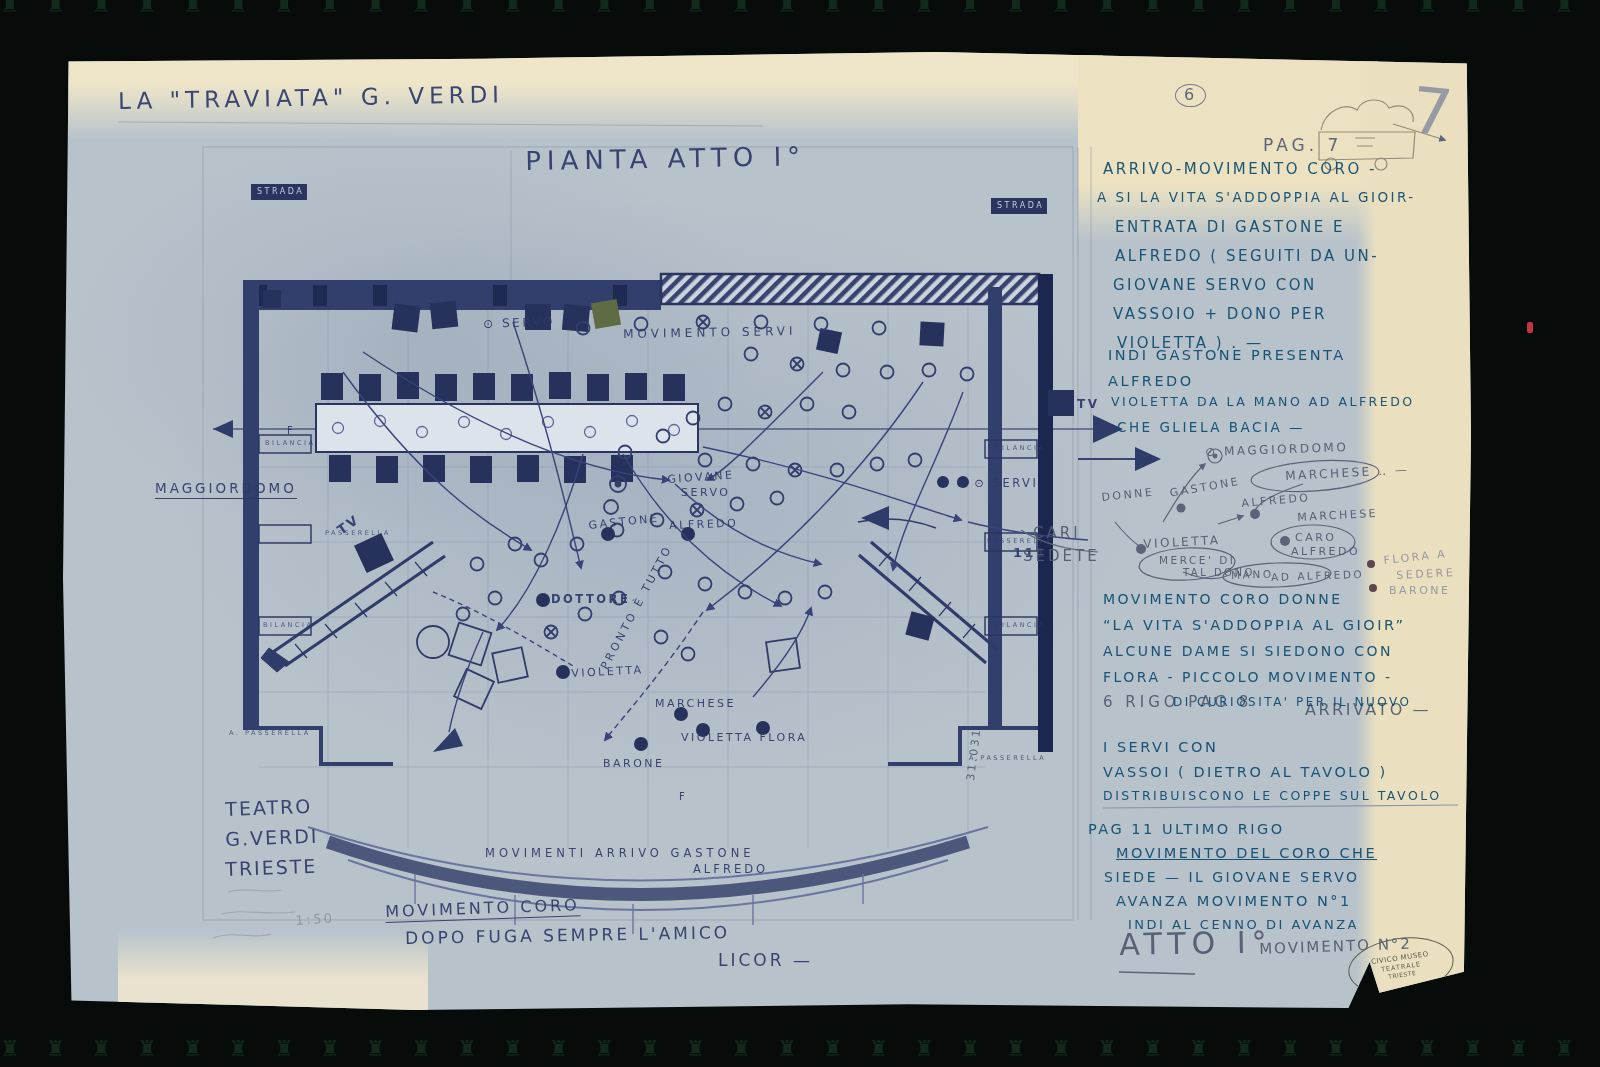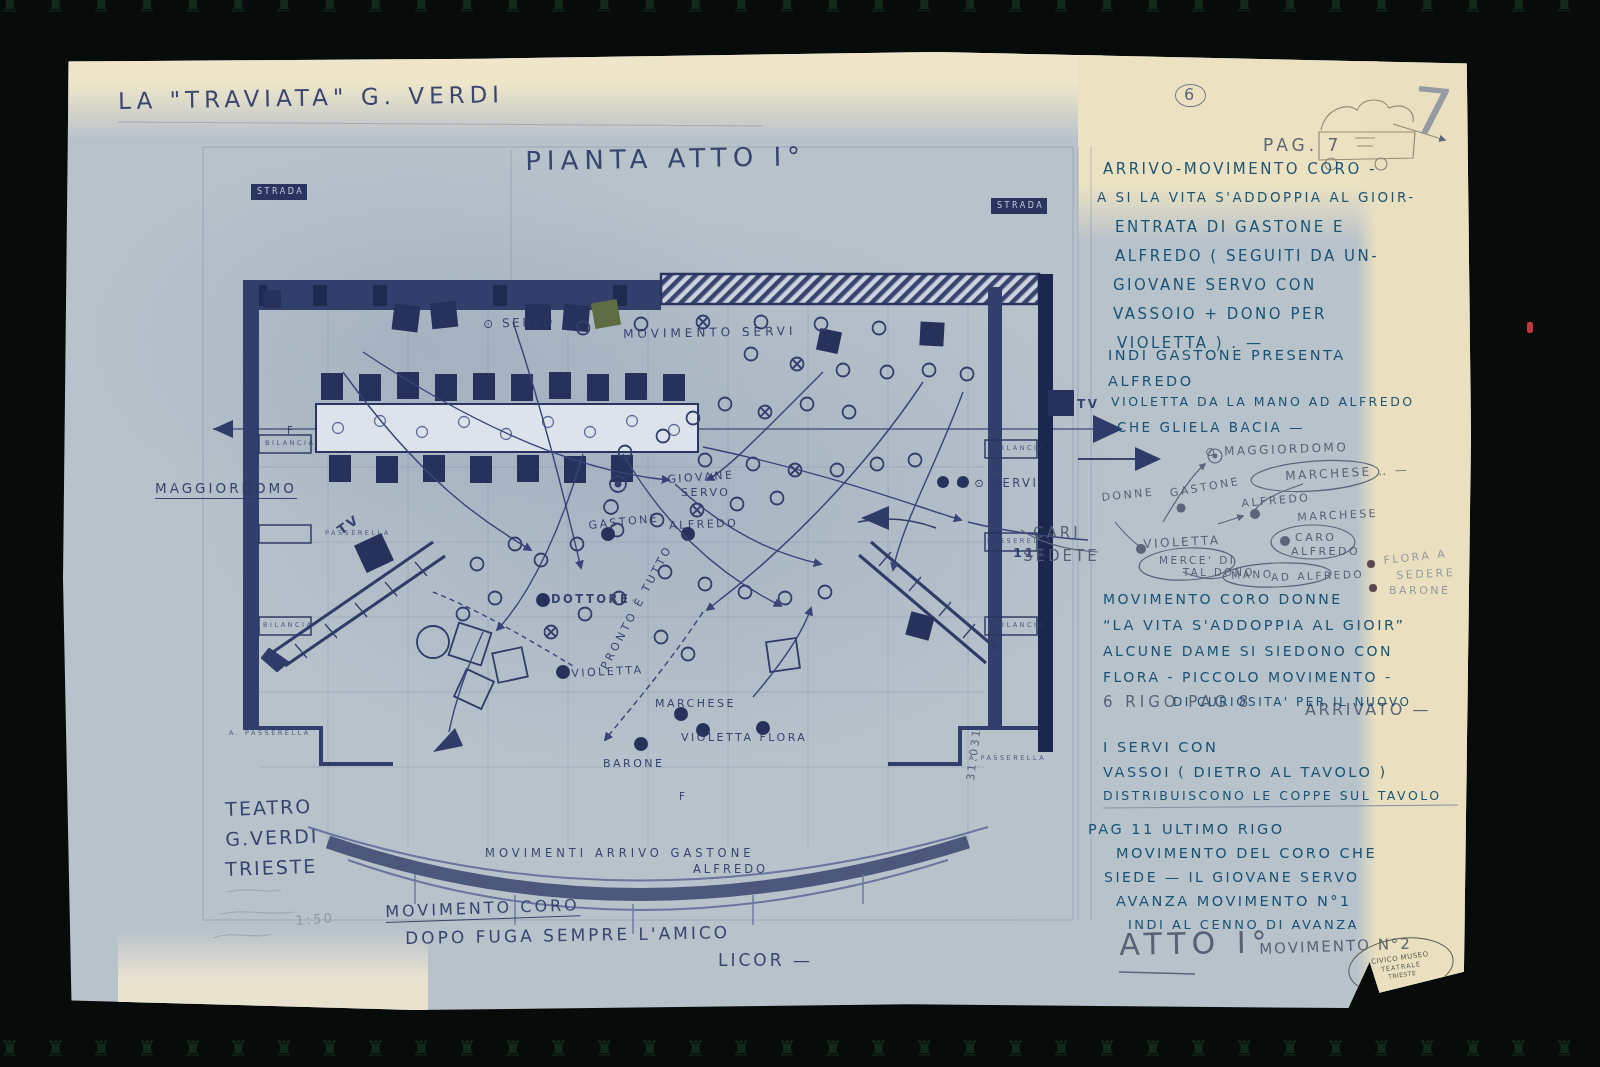--- a/index.html
+++ b/index.html
@@ -424,21 +424,21 @@
         <div class="note-line" style="left: 1054px; top: 369px; font-size: 13.5px;">CHE GLIELA BACIA —</div>
         <div class="note-line" style="left: 1040px; top: 540px; font-size: 14px;">MOVIMENTO CORO DONNE</div>
         <div class="note-line" style="left: 1040px; top: 566px; font-size: 14.5px;">“LA VITA S'ADDOPPIA AL GIOIR”</div>
         <div class="note-line" style="left: 1040px; top: 592px; font-size: 14px;">ALCUNE DAME SI SIEDONO CON</div>
         <div class="note-line" style="left: 1040px; top: 618px; font-size: 14px;">FLORA - PICCOLO MOVIMENTO -</div>
         <div class="note-line" style="left: 1110px; top: 644px; font-size: 12px;">DI CURIOSITA' PER IL NUOVO</div>
         <div class="note-line" style="left: 1040px; top: 688px; font-size: 14.5px;">I SERVI CON</div>
         <div class="note-line" style="left: 1040px; top: 713px; font-size: 14.5px;">VASSOI ( DIETRO AL TAVOLO )</div>
         <div class="note-line" style="left: 1040px; top: 738px; font-size: 12.5px;">DISTRIBUISCONO LE COPPE SUL TAVOLO</div>
         <div class="note-line" style="left: 1025px; top: 770px; font-size: 14.5px;">PAG 11 ULTIMO RIGO</div>
-        <div class="note-line" style="left: 1053px; top: 794px; font-size: 14.5px;">MOVIMENTO DEL CORO CHE</div>
+        <div class="note-line" style="left: 1053px; top: 794px; font-size: 14.5px; text-decoration: underline;">MOVIMENTO DEL CORO CHE</div>
         <div class="note-line" style="left: 1041px; top: 818px; font-size: 14px;">SIEDE — IL GIOVANE SERVO</div>
         <div class="note-line" style="left: 1053px; top: 842px; font-size: 14.5px;">AVANZA MOVIMENTO N°1</div>
         <div class="note-line" style="left: 1065px; top: 866px; font-size: 13px;">INDI AL CENNO DI AVANZA</div>
       </div>
 
     <div id="stamp">
       <div class="s1">CIVICO MUSEO</div>
       <div class="s2">TEATRALE</div>
       <div class="s3">TRIESTE</div>
     </div>

